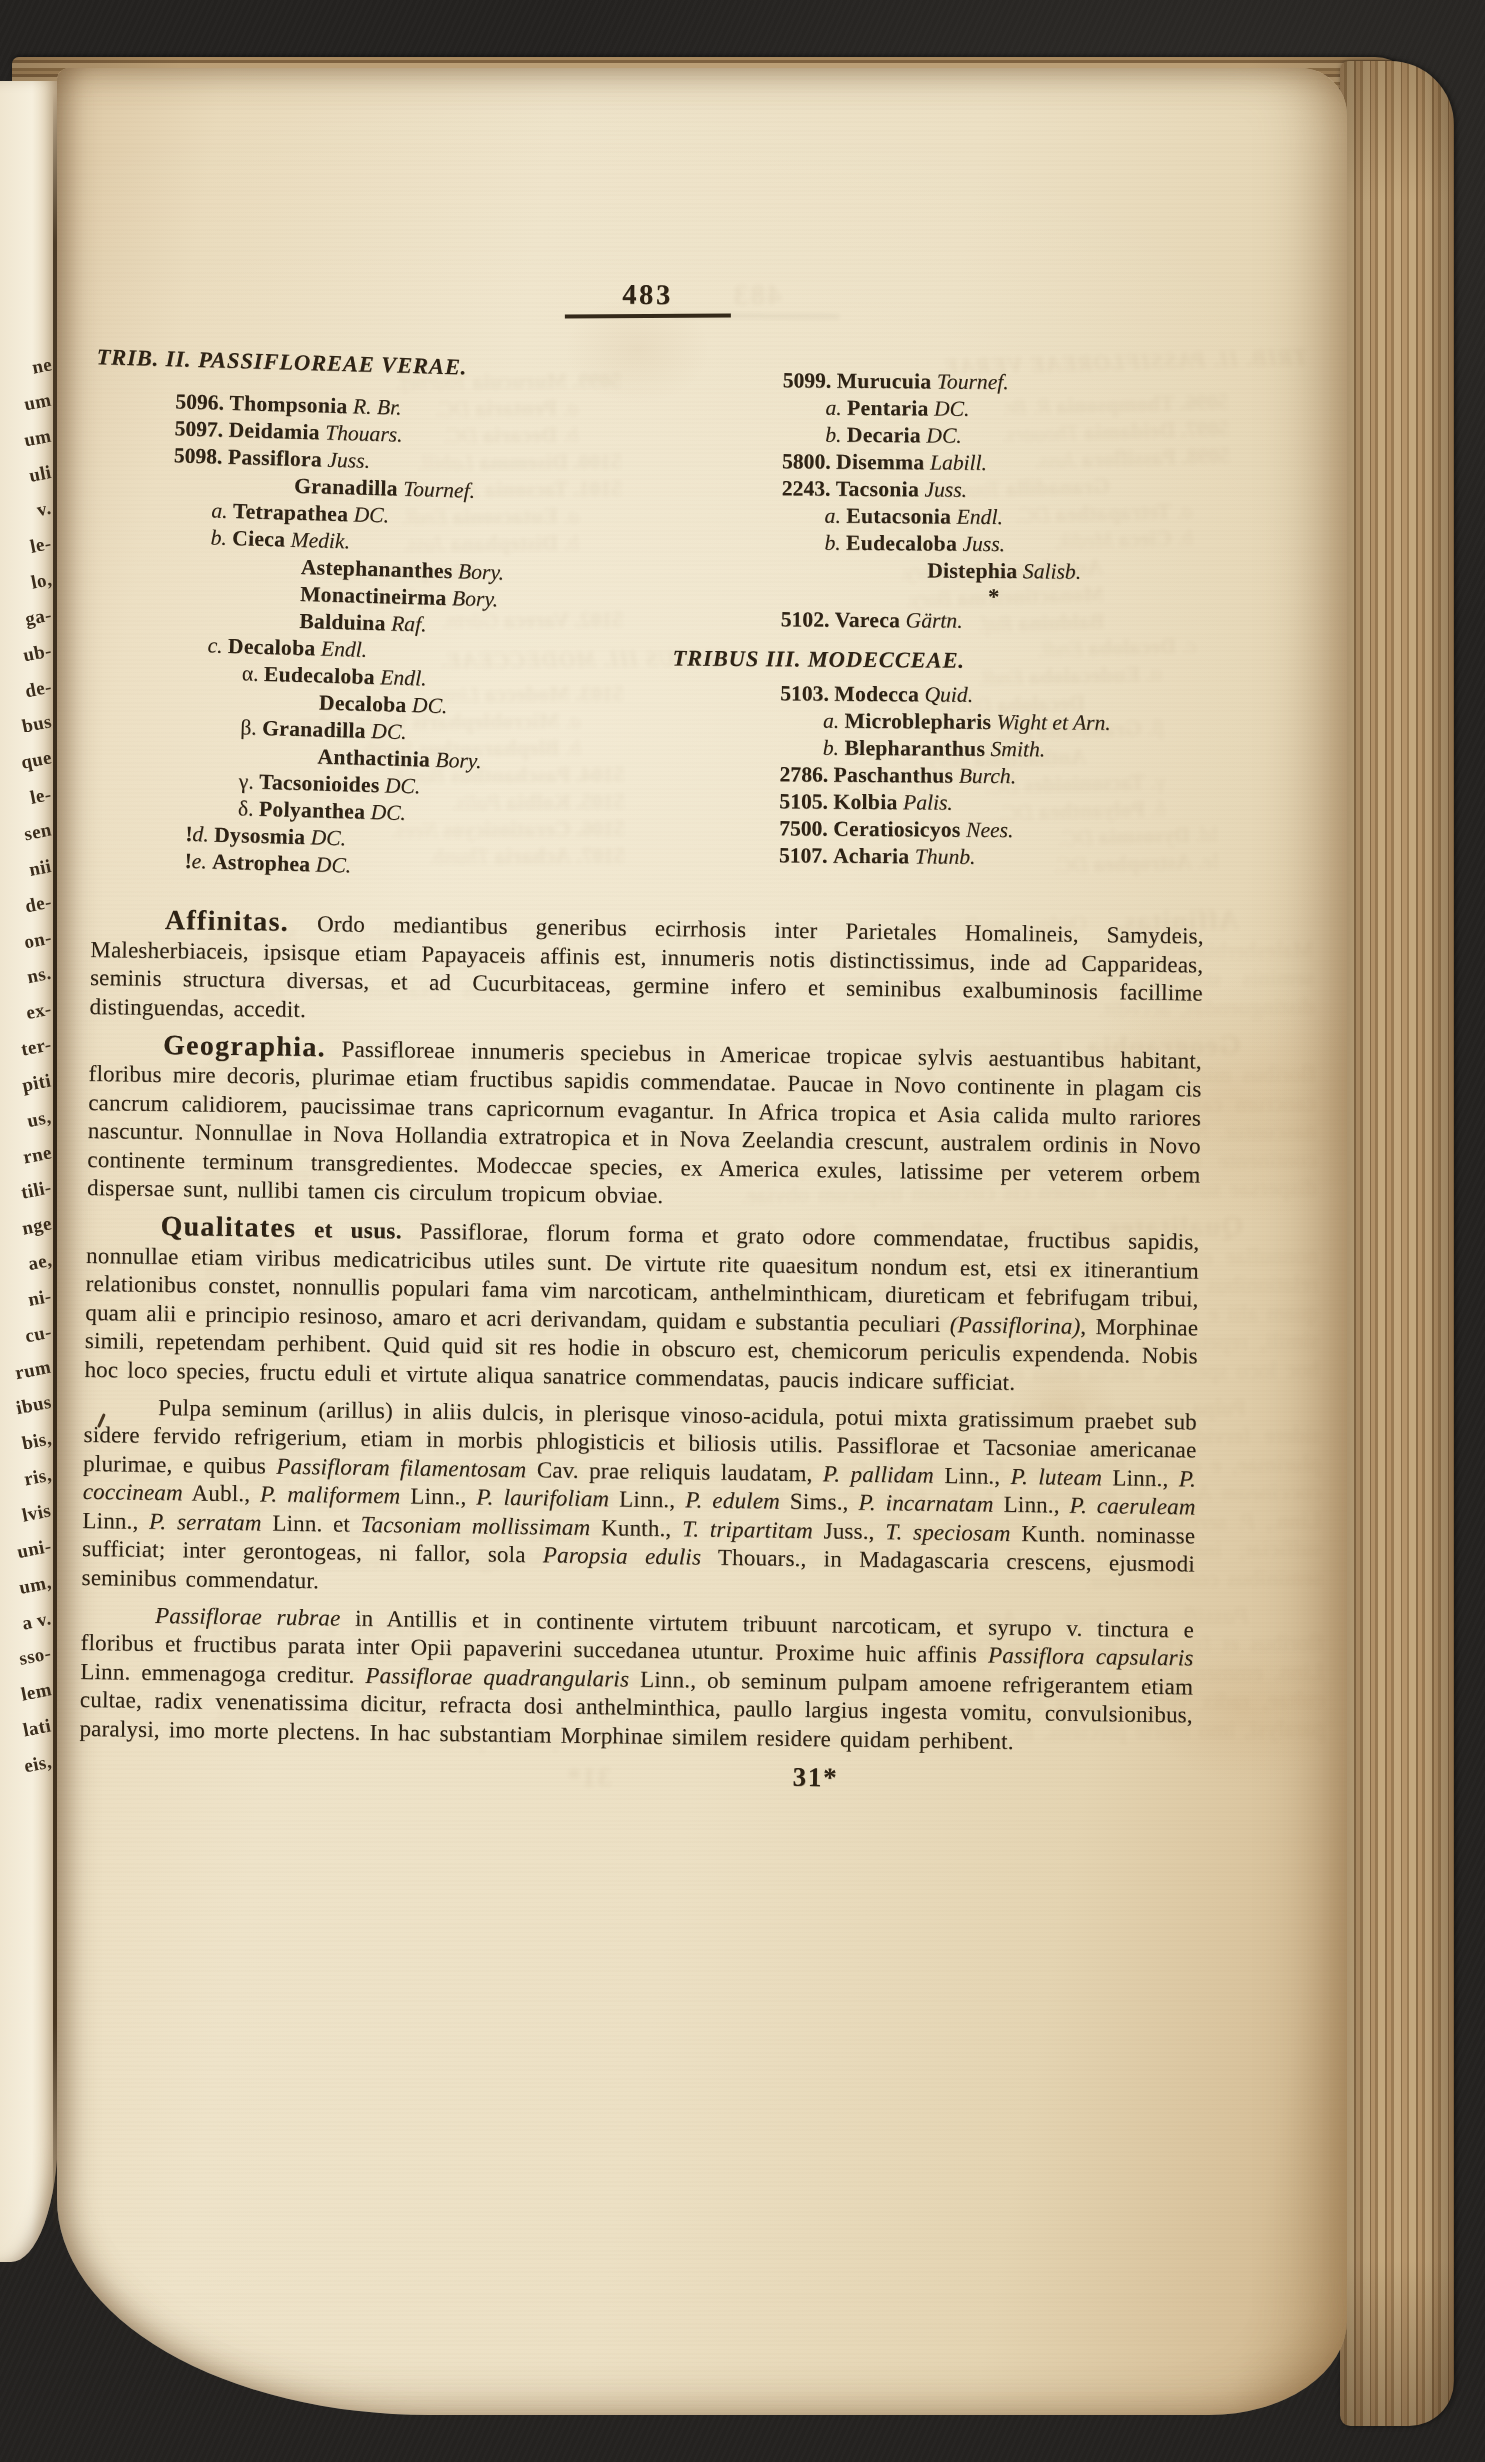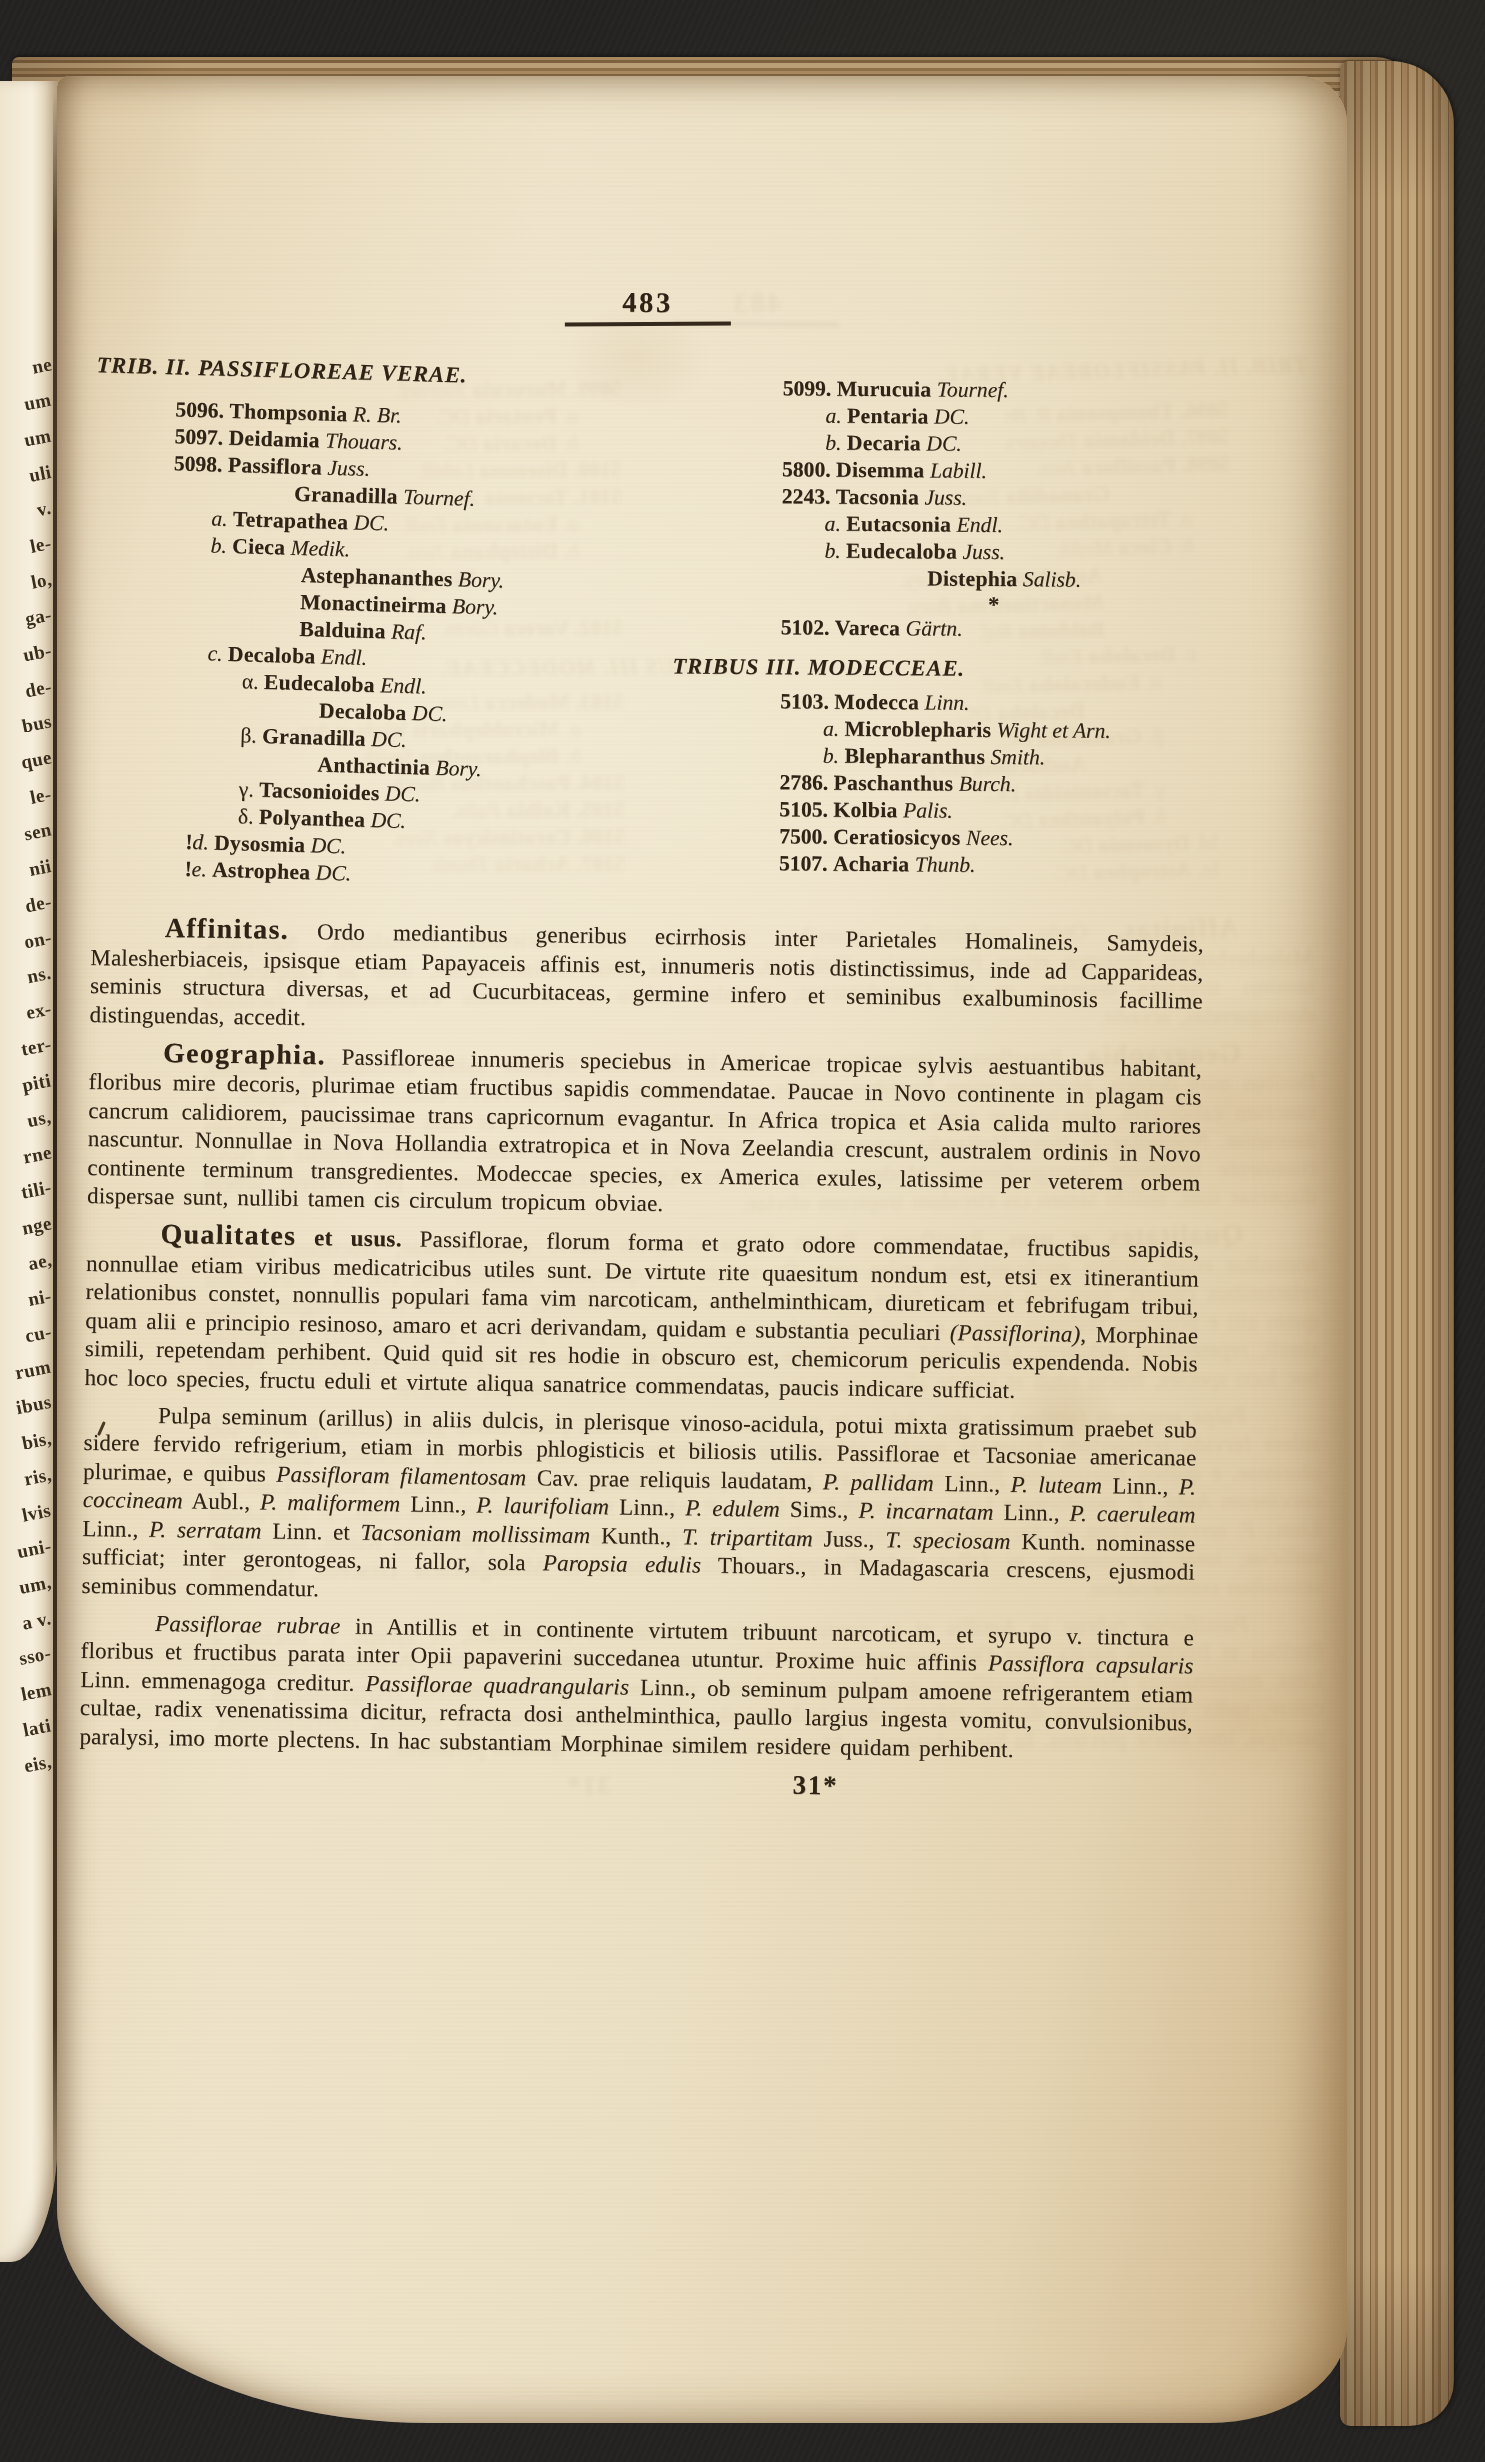--- a/index.html
+++ b/index.html
@@ -40,21 +40,21 @@
     display:flex;flex-direction:column;justify-content:space-between;align-items:flex-end;
     padding-right:2.6px;box-sizing:border-box;
   }
   .frag{font-weight:700;font-size:19px;line-height:19px;transform:rotate(-11deg);
     letter-spacing:0.4px;color:#3b2d1c;white-space:nowrap;}
   .gutter{
     position:absolute;left:53px;top:93px;width:5.2px;height:2145px;
     background:linear-gradient(180deg, rgba(58,44,26,0), #4a3a26 7%, #2f2416 45%, #463520 90%, rgba(58,44,26,0));
   }
   .main-page{
-    position:absolute;left:57px;top:76px;width:1290px;height:2347px;
+    position:absolute;left:57px;top:68px;width:1290px;height:2347px;
     border-radius:12px 47px 138px 372px / 12px 47px 95px 216px;
     background:
       radial-gradient(259px 190px at 91% 44%, rgba(168,116,56,.12), transparent 65%),
       radial-gradient(147px 112px at 92% 70%, rgba(168,116,56,.10), transparent 65%),
       radial-gradient(104px 78px at 45% 12%, rgba(150,100,45,.07), transparent 70%),
       radial-gradient(78px 61px at 78% 57%, rgba(160,110,50,.09), transparent 70%),
       radial-gradient(1296px 864px at 38% 28%, rgba(255,252,240,.30), transparent 75%),
       repeating-linear-gradient(0deg, rgba(120,90,50,.018) 0 1.7px, transparent 1.7px 4.3px),
       linear-gradient(100deg,#dcc7a4 0%,#e9dabb 10%,#eee3c9 30%,#ece0c4 55%,#e4d4b2 78%,#d6bf98 93%,#c2a67a 100%);
     box-shadow:
@@ -258,21 +258,21 @@
             <div class="row t-sect"><span class="pfx">a.</span> <span class="name">Pentaria</span> <span class="auth">DC.</span></div>
             <div class="row t-sect"><span class="pfx">b.</span> <span class="name">Decaria</span> <span class="auth">DC.</span></div>
             <div class="row t-genus"><span class="num">5800.</span> <span class="name">Disemma</span> <span class="auth">Labill.</span></div>
             <div class="row t-genus"><span class="num">2243.</span> <span class="name">Tacsonia</span> <span class="auth">Juss.</span></div>
             <div class="row t-sect"><span class="pfx">a.</span> <span class="name">Eutacsonia</span> <span class="auth">Endl.</span></div>
             <div class="row t-sect"><span class="pfx">b.</span> <span class="name">Eudecaloba</span> <span class="auth">Juss.</span></div>
             <div class="row t-syn2"><span class="name">Distephia</span> <span class="auth">Salisb.</span></div>
             <div class="row t-sep">*</div>
             <div class="row t-genus"><span class="num">5102.</span> <span class="name">Vareca</span> <span class="auth">Gärtn.</span></div>
             <div class="row t-tribe">TRIBUS III. MODECCEAE.</div>
-            <div class="row t-genus"><span class="num">5103.</span> <span class="name">Modecca</span> <span class="auth">Linn.</span></div>
+            <div class="row t-genus"><span class="num">5103.</span> <span class="name">Modecca</span> <span class="auth">Quid.</span></div>
             <div class="row t-sect"><span class="pfx">a.</span> <span class="name">Microblepharis</span> <span class="auth">Wight et Arn.</span></div>
             <div class="row t-sect"><span class="pfx">b.</span> <span class="name">Blepharanthus</span> <span class="auth">Smith.</span></div>
             <div class="row t-genus"><span class="num">2786.</span> <span class="name">Paschanthus</span> <span class="auth">Burch.</span></div>
             <div class="row t-genus"><span class="num">5105.</span> <span class="name">Kolbia</span> <span class="auth">Palis.</span></div>
             <div class="row t-genus"><span class="num">7500.</span> <span class="name">Ceratiosicyos</span> <span class="auth">Nees.</span></div>
             <div class="row t-genus"><span class="num">5107.</span> <span class="name">Acharia</span> <span class="auth">Thunb.</span></div>
           </div>
       </div>
 
       <div class="paragraphs" id="paragraphs">

